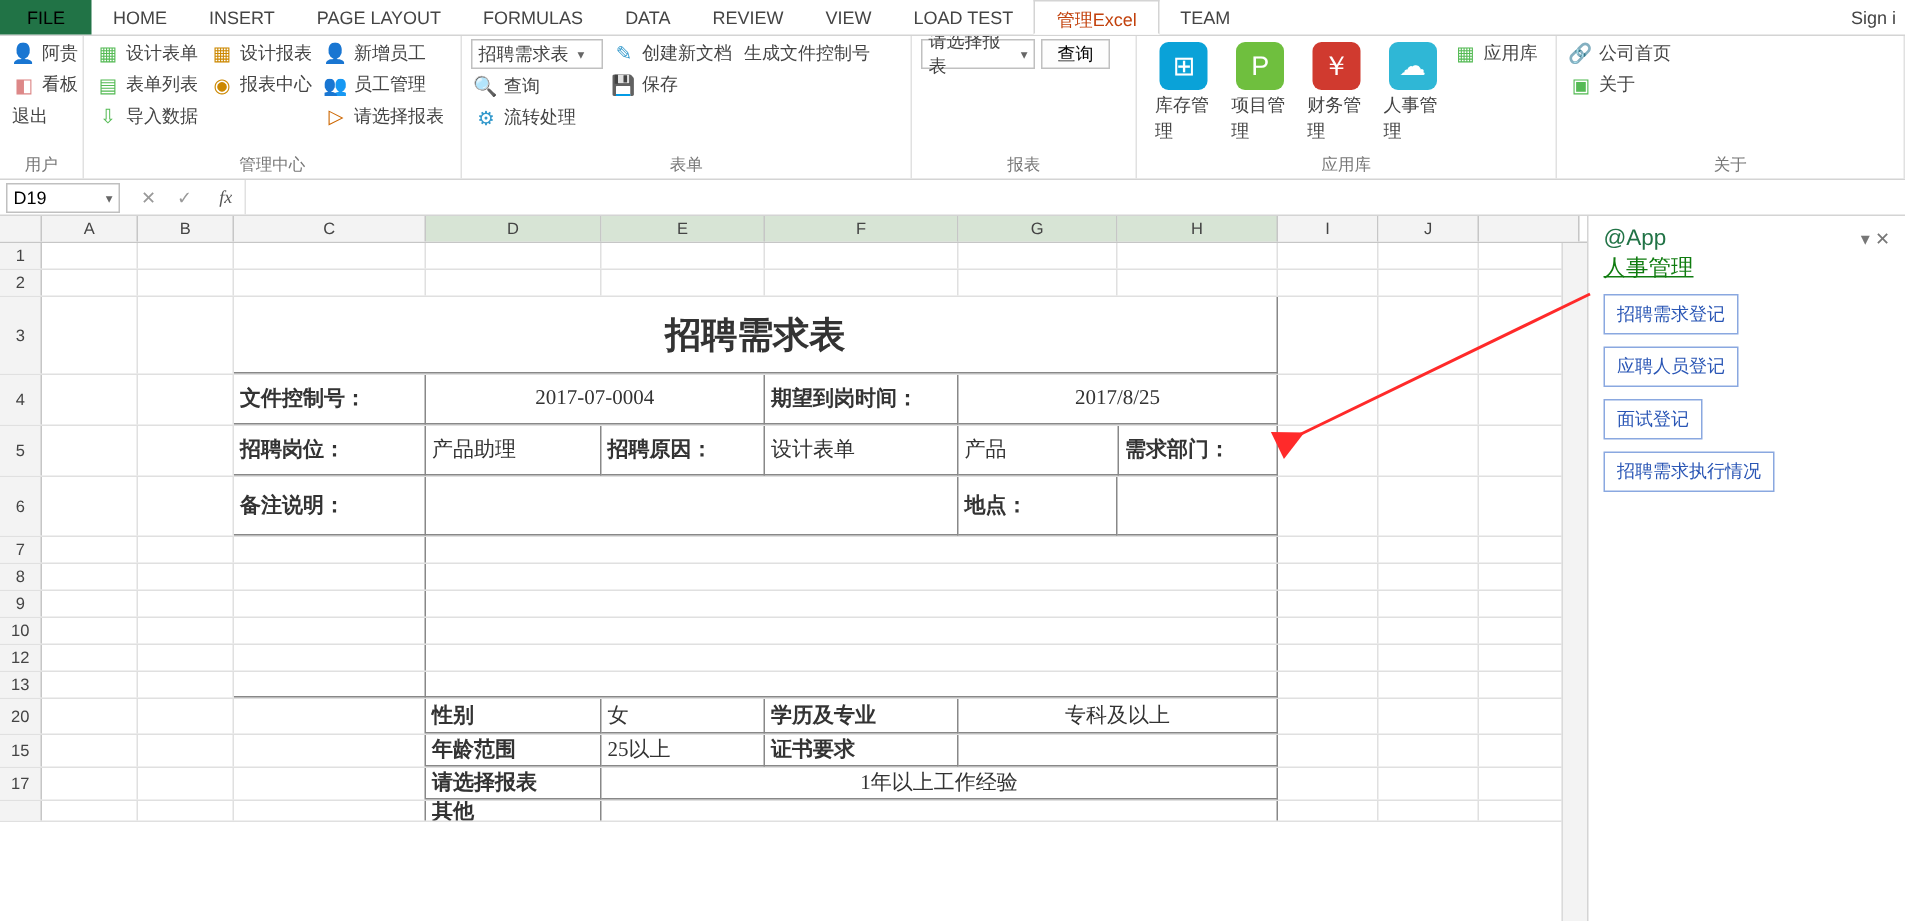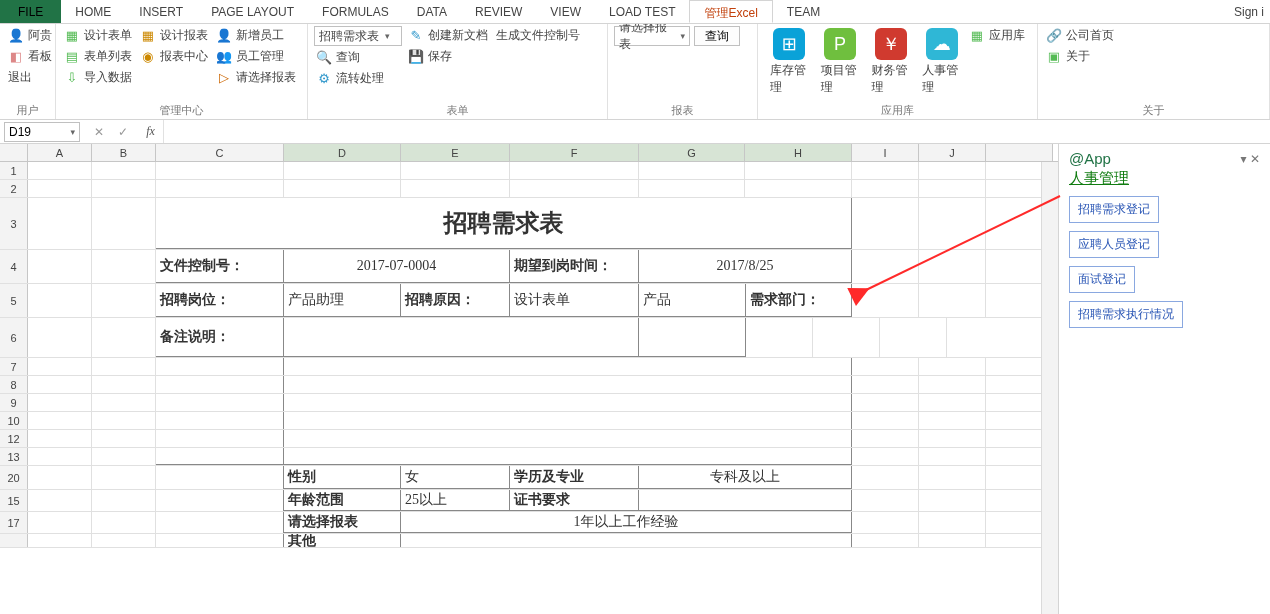--- a/index.html
+++ b/index.html
@@ -343,20 +343,21 @@
           <div class="cell" style="width:67px"></div>
           <div class="cell" style="width:67px"></div>
         </div>
 
       <div class="row" style="height:40px">
           <div class="rowh">6</div>
           <div class="cell" style="width:64px"></div>
           <div class="cell" style="width:64px"></div>
         <div class="cell tblborder tblborder-r form-cell-label" style="width:128px">备注说明：</div>
         <div class="cell tblborder tblborder-r" style="width:355px"></div>
+        <div class="cell tblborder tblborder-r form-cell-label" style="width:106px">地点：</div>
         <div class="cell tblborder tblborder-r" style="width:107px;border-right:1px solid #888"></div>
         <div class="cell" style="width:67px"></div>
           <div class="cell" style="width:67px"></div>
           <div class="cell" style="width:67px"></div>
         </div>
 
       <div class="row" style="height:18px">
           <div class="rowh">7</div>
           <div class="cell" style="width:64px"></div>
           <div class="cell" style="width:64px"></div>

